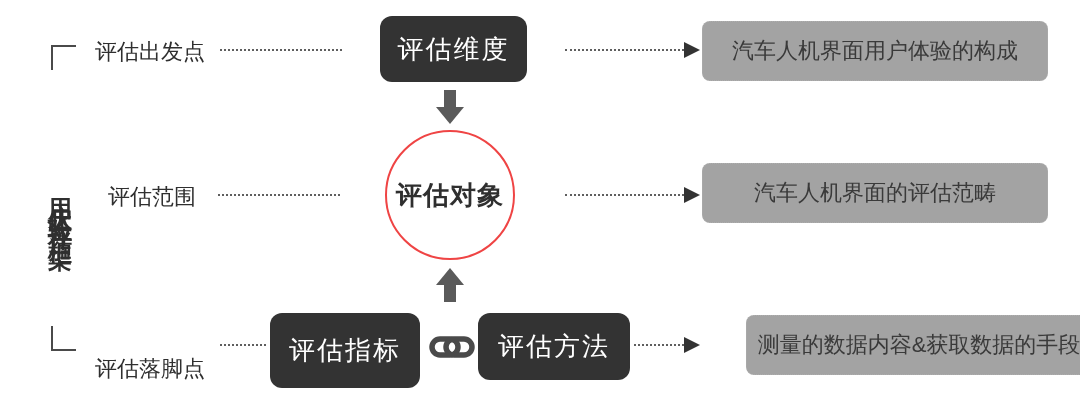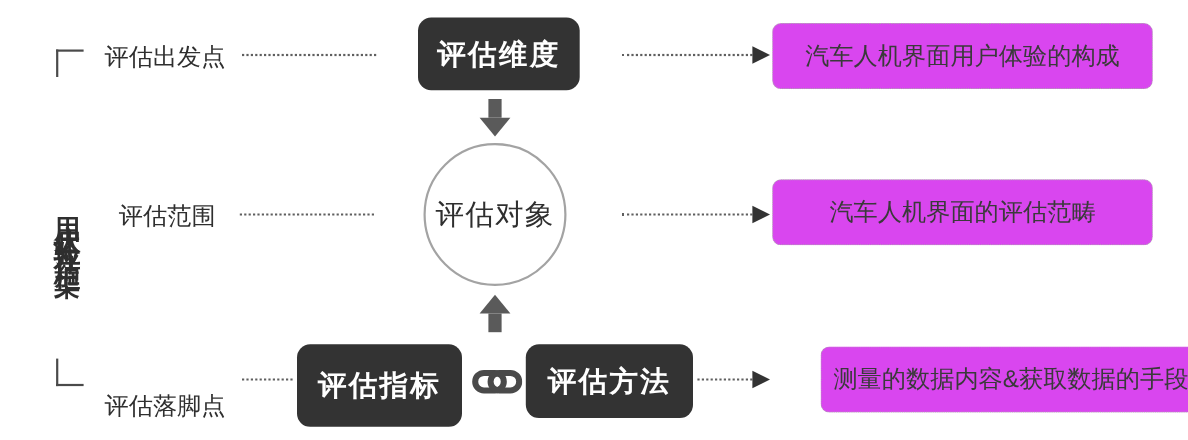--- a/index.html
+++ b/index.html
@@ -52,36 +52,36 @@
   .dot-1 { left: 220px; top: 49px;  width: 122px; }
   .dot-2 { left: 218px; top: 194px; width: 122px; }
   .dot-3 { left: 220px; top: 344px; width: 46px; }
 
   
   .node {
     position: absolute;
     background: #333333;
     border-radius: 12px;
     color: #ffffff;
-    font-size: 26px; font-weight: bold;
+    font-size: 26px; font-weight: normal;
     display: flex; align-items: center; justify-content: center;
     letter-spacing: 2px;
   }
   .node-dim    { left: 380px; top: 16px;  width: 147px; height: 66px; }
   .node-metric { left: 270px; top: 313px; width: 150px; height: 75px; }
   .node-method { left: 478px; top: 313px; width: 152px; height: 67px; }
 
   
   .circle {
     position: absolute; left: 385px; top: 130px;
     width: 130px; height: 130px;
-    border: 2px solid #a3a3a3; border-radius: 50%;
+    border: 2px solid #ef4444; border-radius: 50%;
     background: #ffffff;
     display: flex; align-items: center; justify-content: center;
-    font-size: 26px; font-weight: normal; color: #2f2f2f;
+    font-size: 26px; font-weight: bold; color: #2f2f2f;
     letter-spacing: 1px;
   }
 
   
   .varrow { position: absolute; width: 28px; }
   .varrow .shaft { position: absolute; left: 8px; width: 12px; background: #5a5a5a; }
   .varrow .head  { position: absolute; left: 0; width: 0; height: 0;
                    border-left: 14px solid transparent; border-right: 14px solid transparent; }
   .arrow-down { left: 436px; top: 90px; height: 34px; }
   .arrow-down .shaft { top: 0; height: 17px; }
@@ -97,21 +97,21 @@
                   border-left: 16px solid #333333;
                   border-top: 8px solid transparent; border-bottom: 8px solid transparent; }
   .ha-1 { left: 565px; top: 42px;  width: 135px; }
   .ha-2 { left: 565px; top: 187px; width: 135px; }
   .ha-3 { left: 634px; top: 337px; width: 66px; }
 
   
   .result {
     position: absolute;
     width: 346px; height: 60px;
-    background: #d946ef;
+    background: #a3a3a3;
     border: 1px dotted #adadad;
     border-radius: 8px;
     display: flex; align-items: center; justify-content: center;
     font-size: 22px; color: #3a3a3a;
     white-space: nowrap;
   }
   .res-1 { left: 702px; top: 21px; }
   .res-2 { left: 702px; top: 163px; }
   .res-3 { left: 702px; top: 315px; margin-left: 44px; }
 

